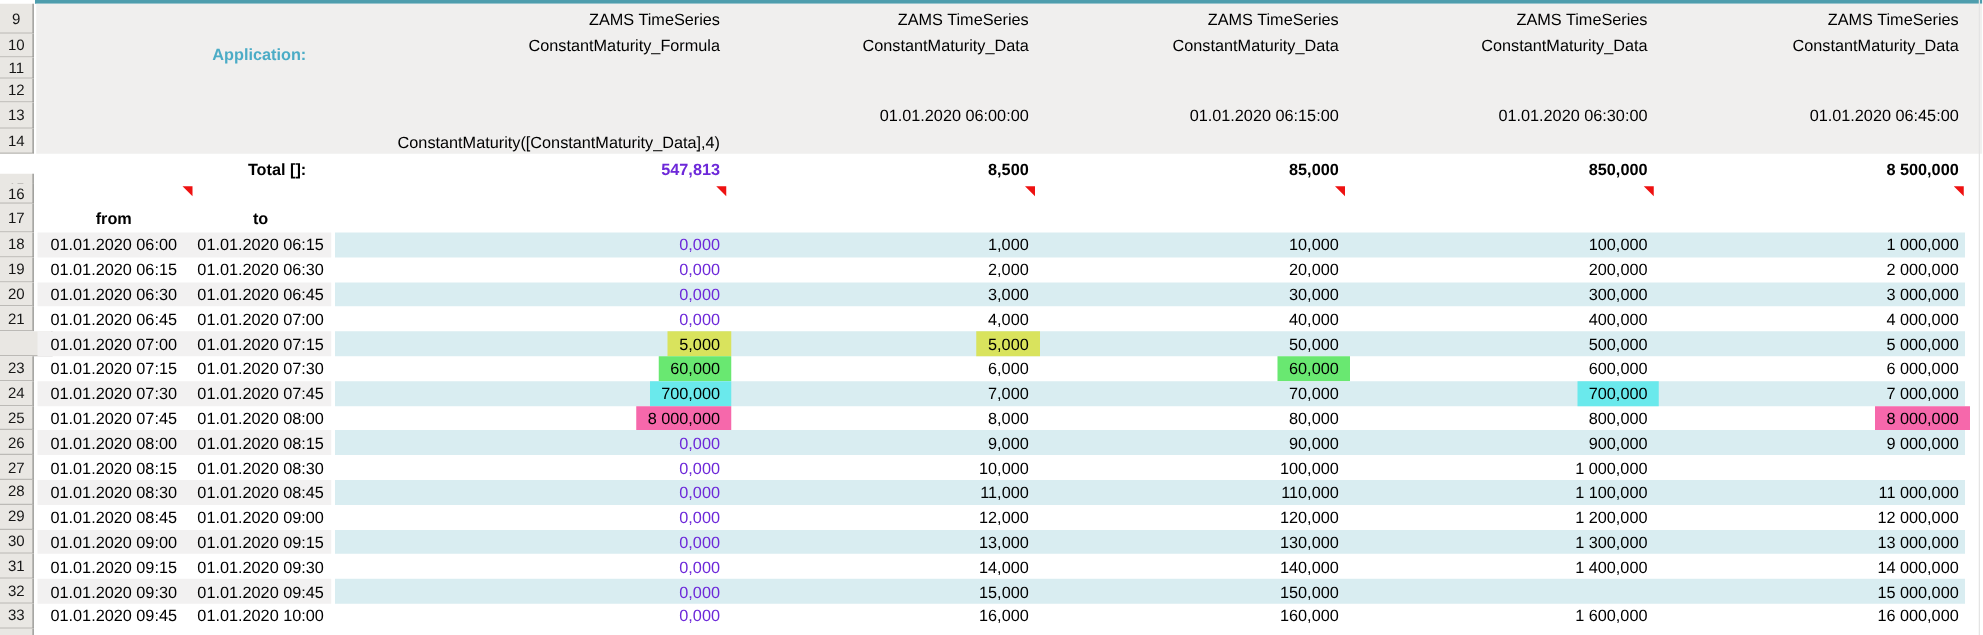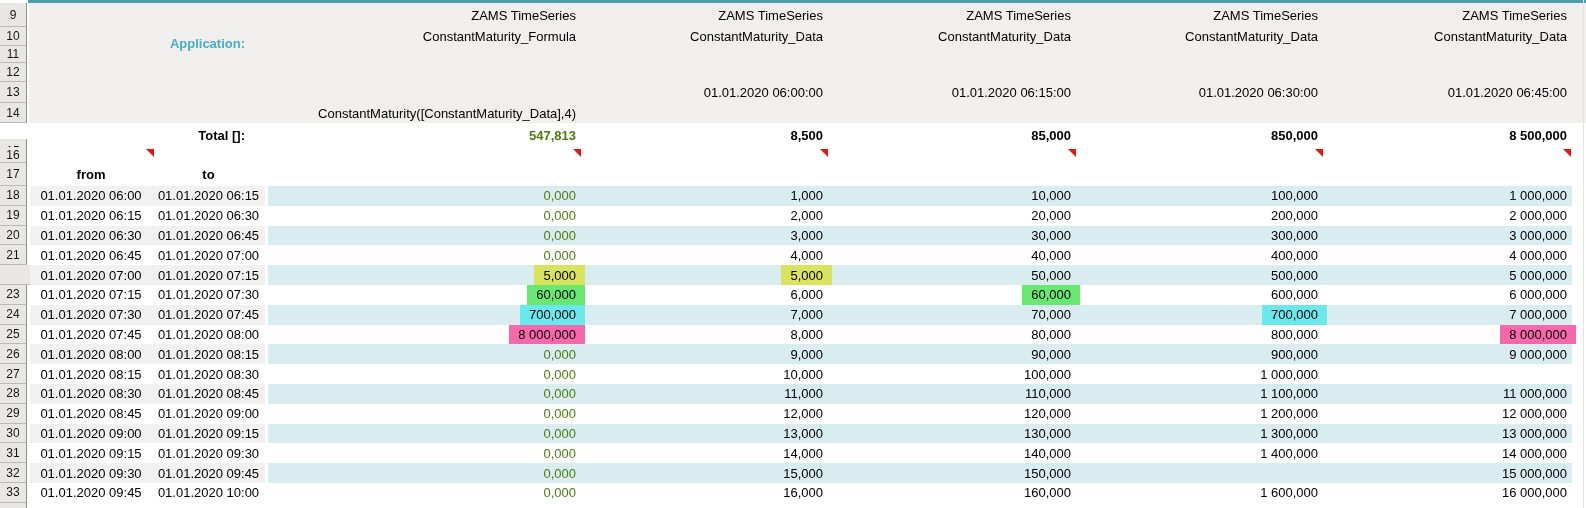--- a/index.html
+++ b/index.html
@@ -21,21 +21,21 @@
     font-size:12px;color:#161616;
   }
   
   .cell{
     position:absolute;display:flex;align-items:center;box-sizing:border-box;
     font-size:13px;white-space:nowrap;height:19.8px;
   }
   .right{justify-content:flex-end;padding-right:5px;}
   .center{justify-content:center;}
   .bold{font-weight:bold;}
-  .red{color:#4d7c0f;}
+  .red{color:#6d28d9;}
   
   .v0{left:268px;width:313px;}
   .v1{left:581px;width:247px;}
   .v2{left:828px;width:248px;}
   .v3{left:1076px;width:247px;}
   .v4{left:1323px;width:249px;}
   
   .h-app{top:3px;height:24px;}
   .h-series{top:27px;height:19px;}
   .h-ts{top:82px;height:21px;}

